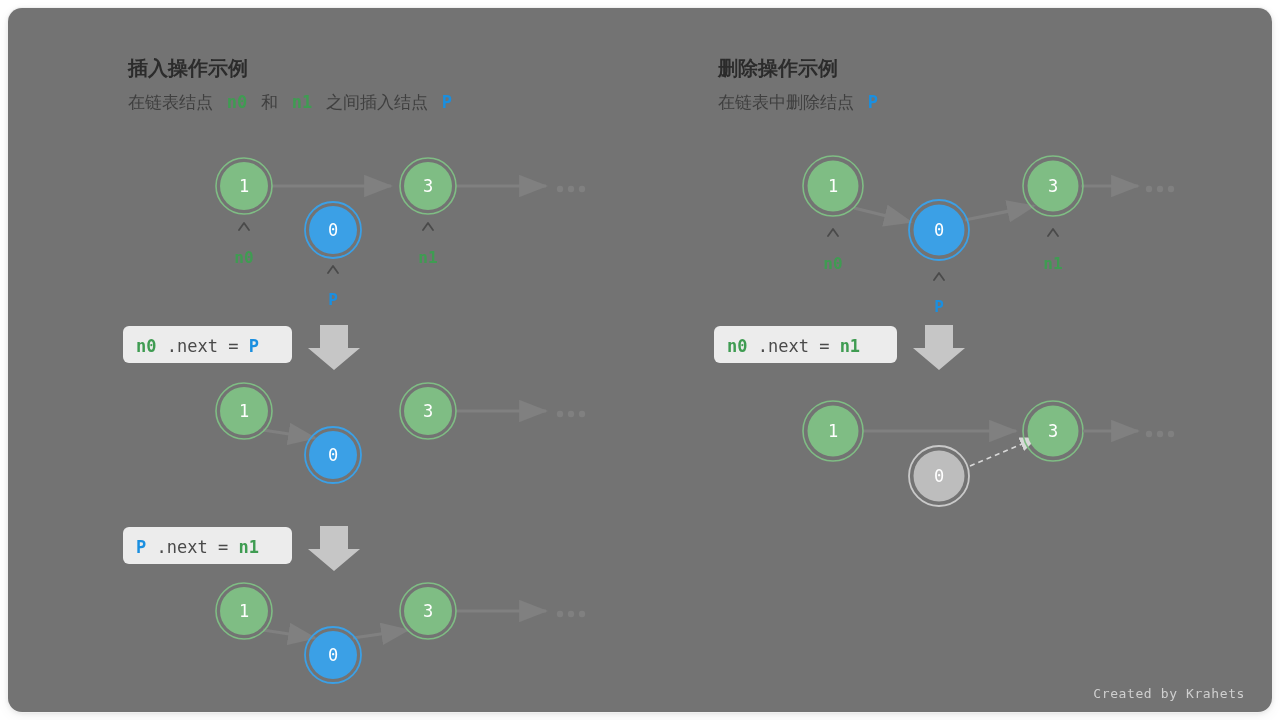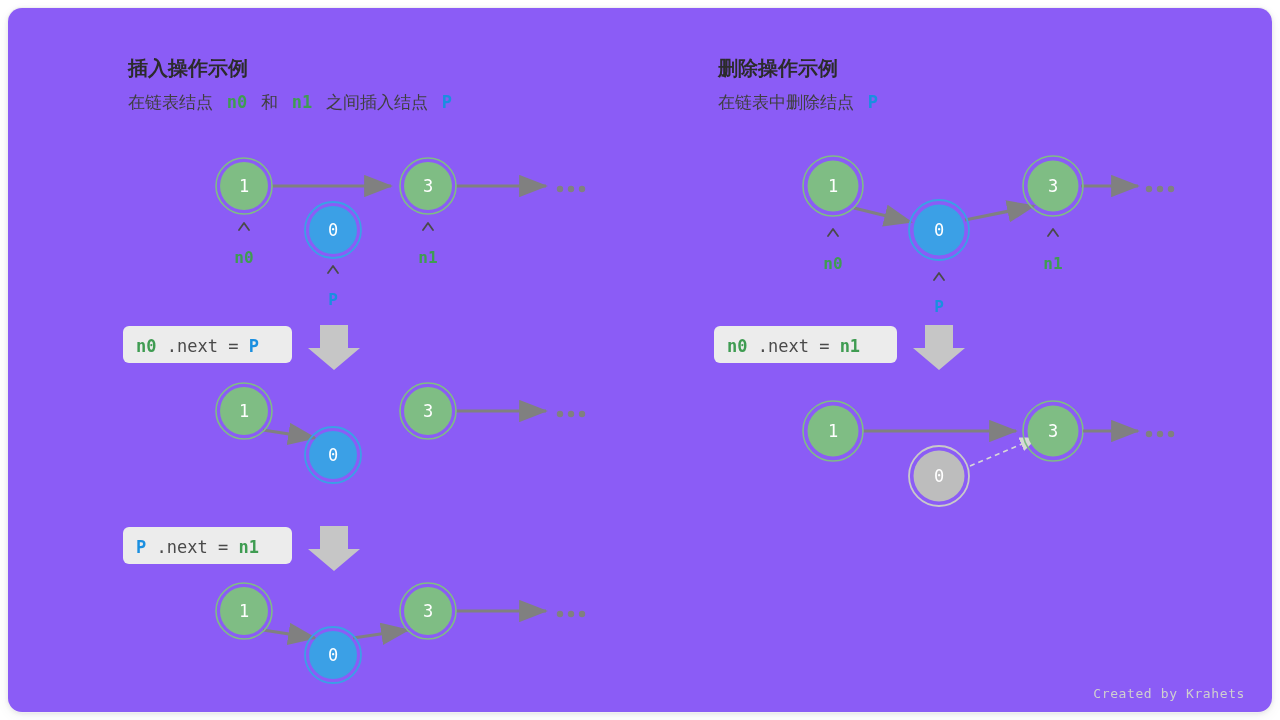--- a/index.html
+++ b/index.html
@@ -10,21 +10,21 @@
     height: 720px;
     overflow: hidden;
     font-family: "Liberation Sans", sans-serif;
   }
   #canvas-card {
     position: absolute;
     left: 8px;
     top: 8px;
     width: 1264px;
     height: 704px;
-    background: #8b5cf6;
+    background: #737373;
     border-radius: 14px;
     box-shadow: 0 0 0 1px #f0f0f0, 0 1px 5px rgba(0,0,0,0.10), 0 4px 14px rgba(0,0,0,0.05);
     overflow: hidden;
   }
   svg.diagram {
     position: absolute;
     left: 0;
     top: 0;
     width: 1280px;
     height: 720px;

